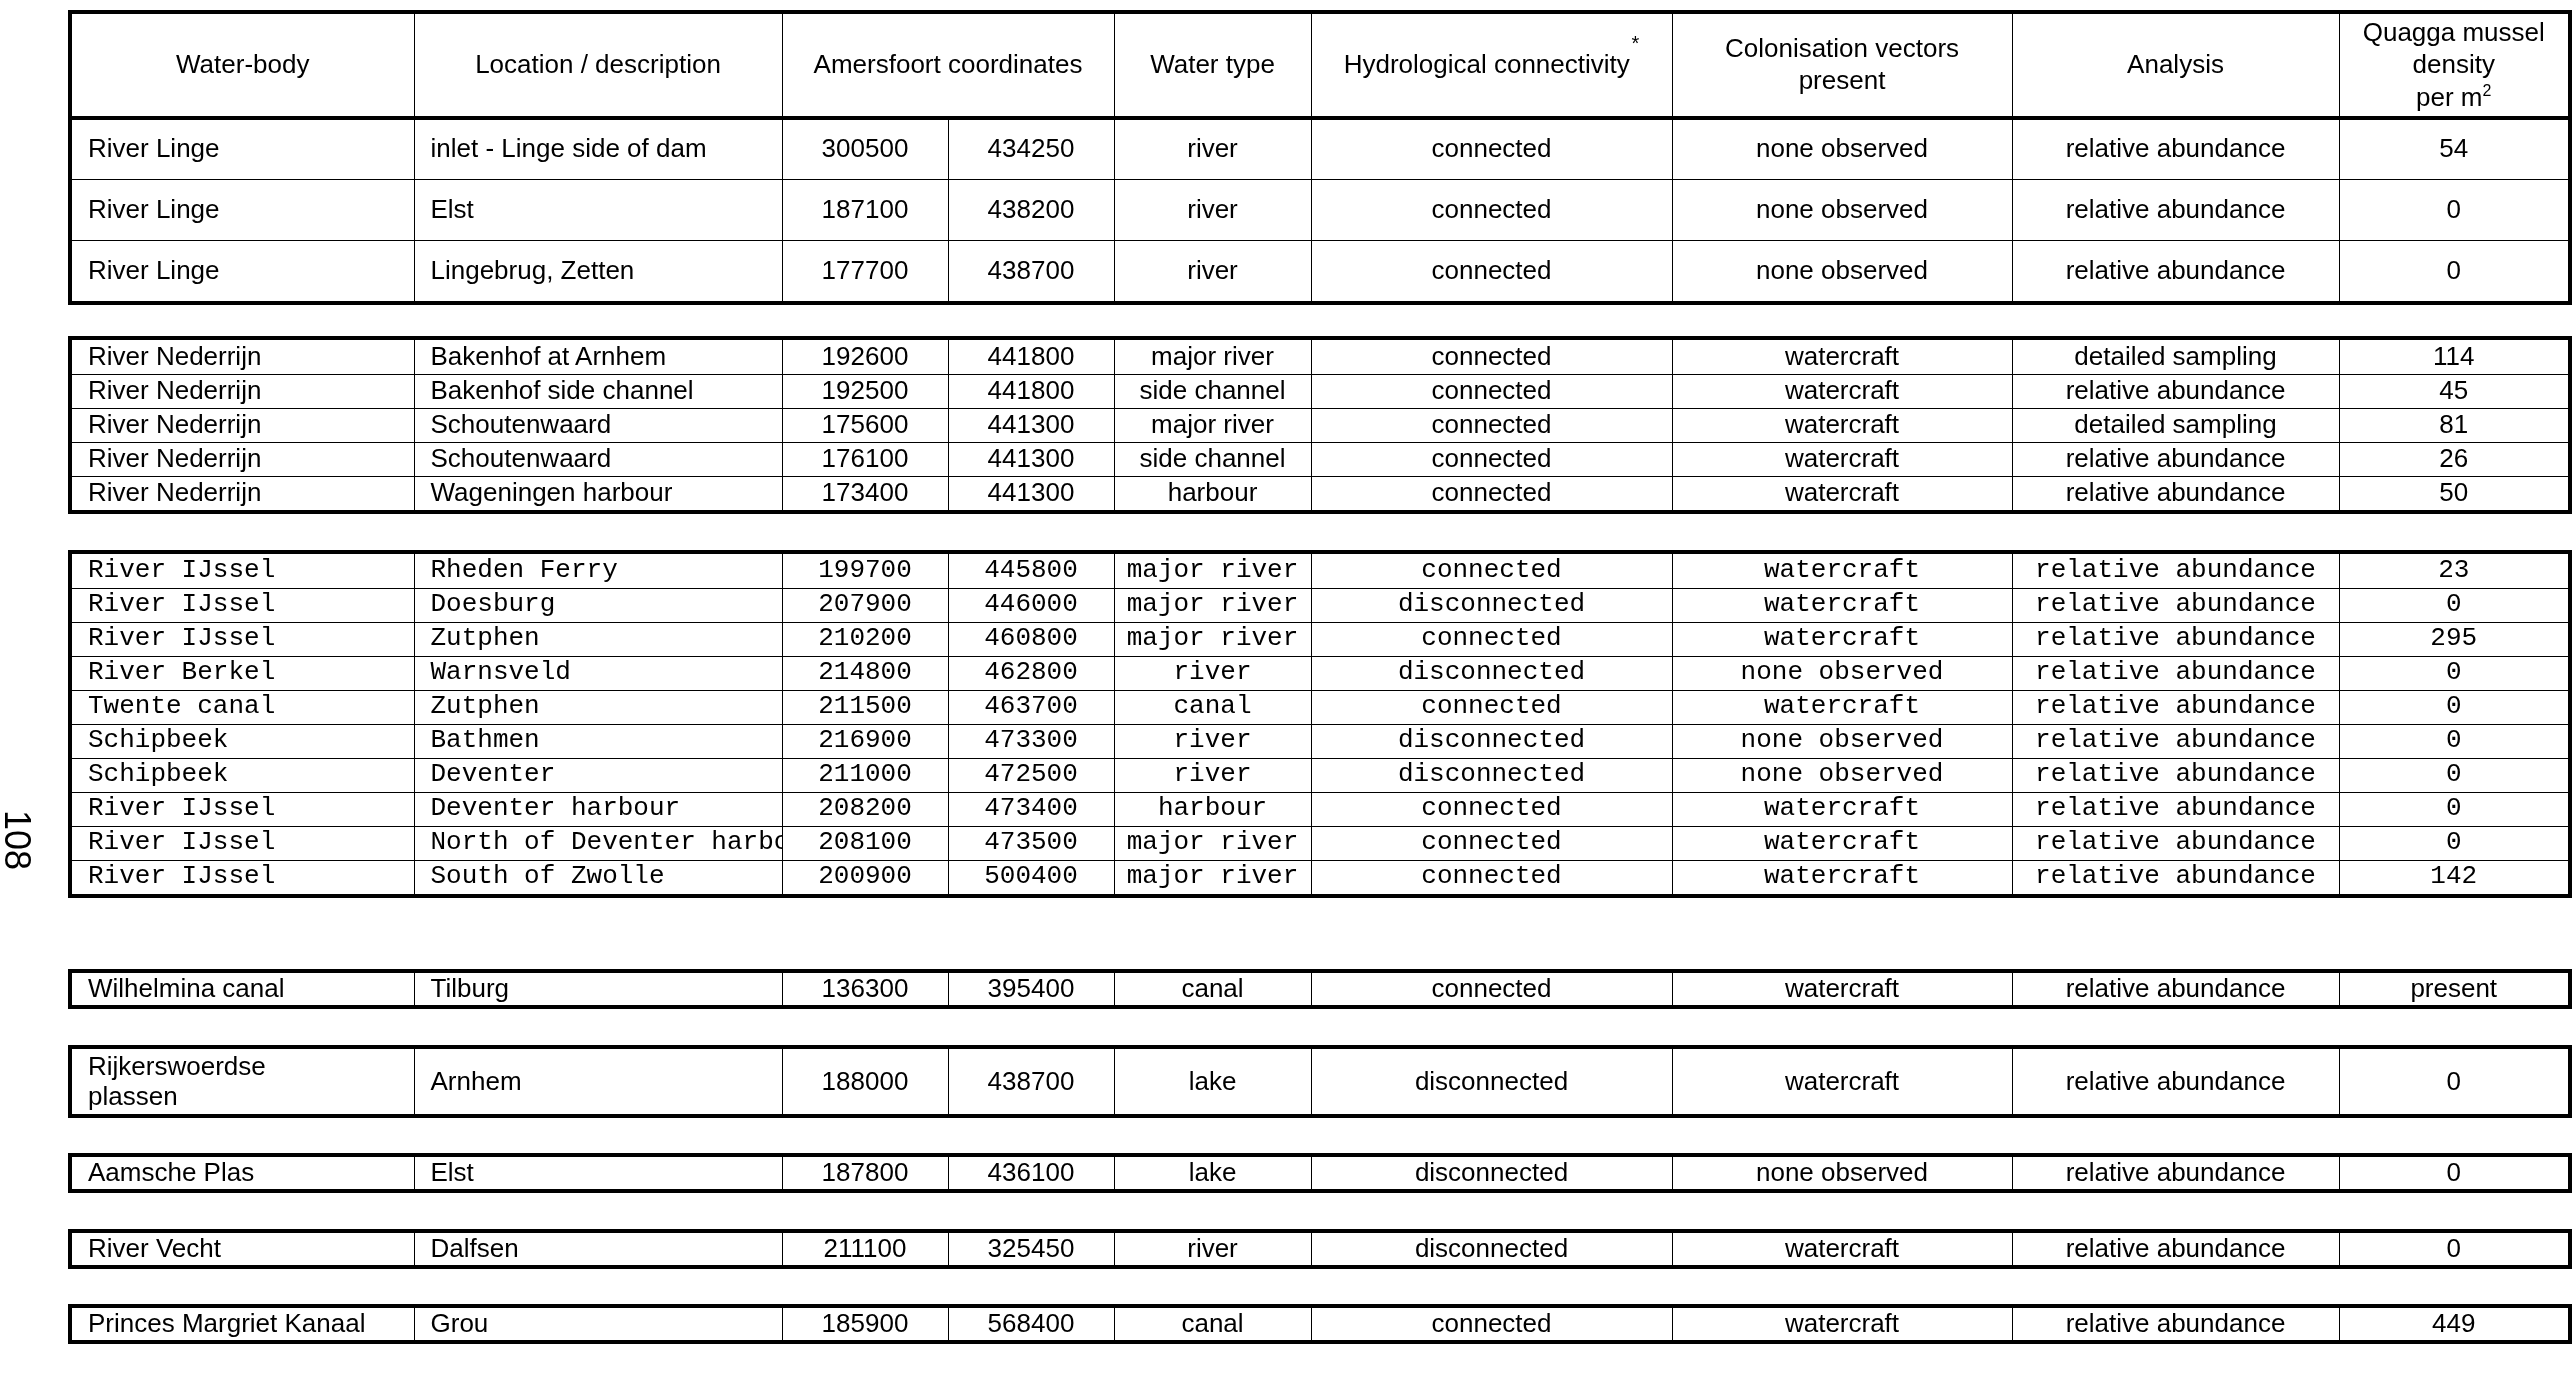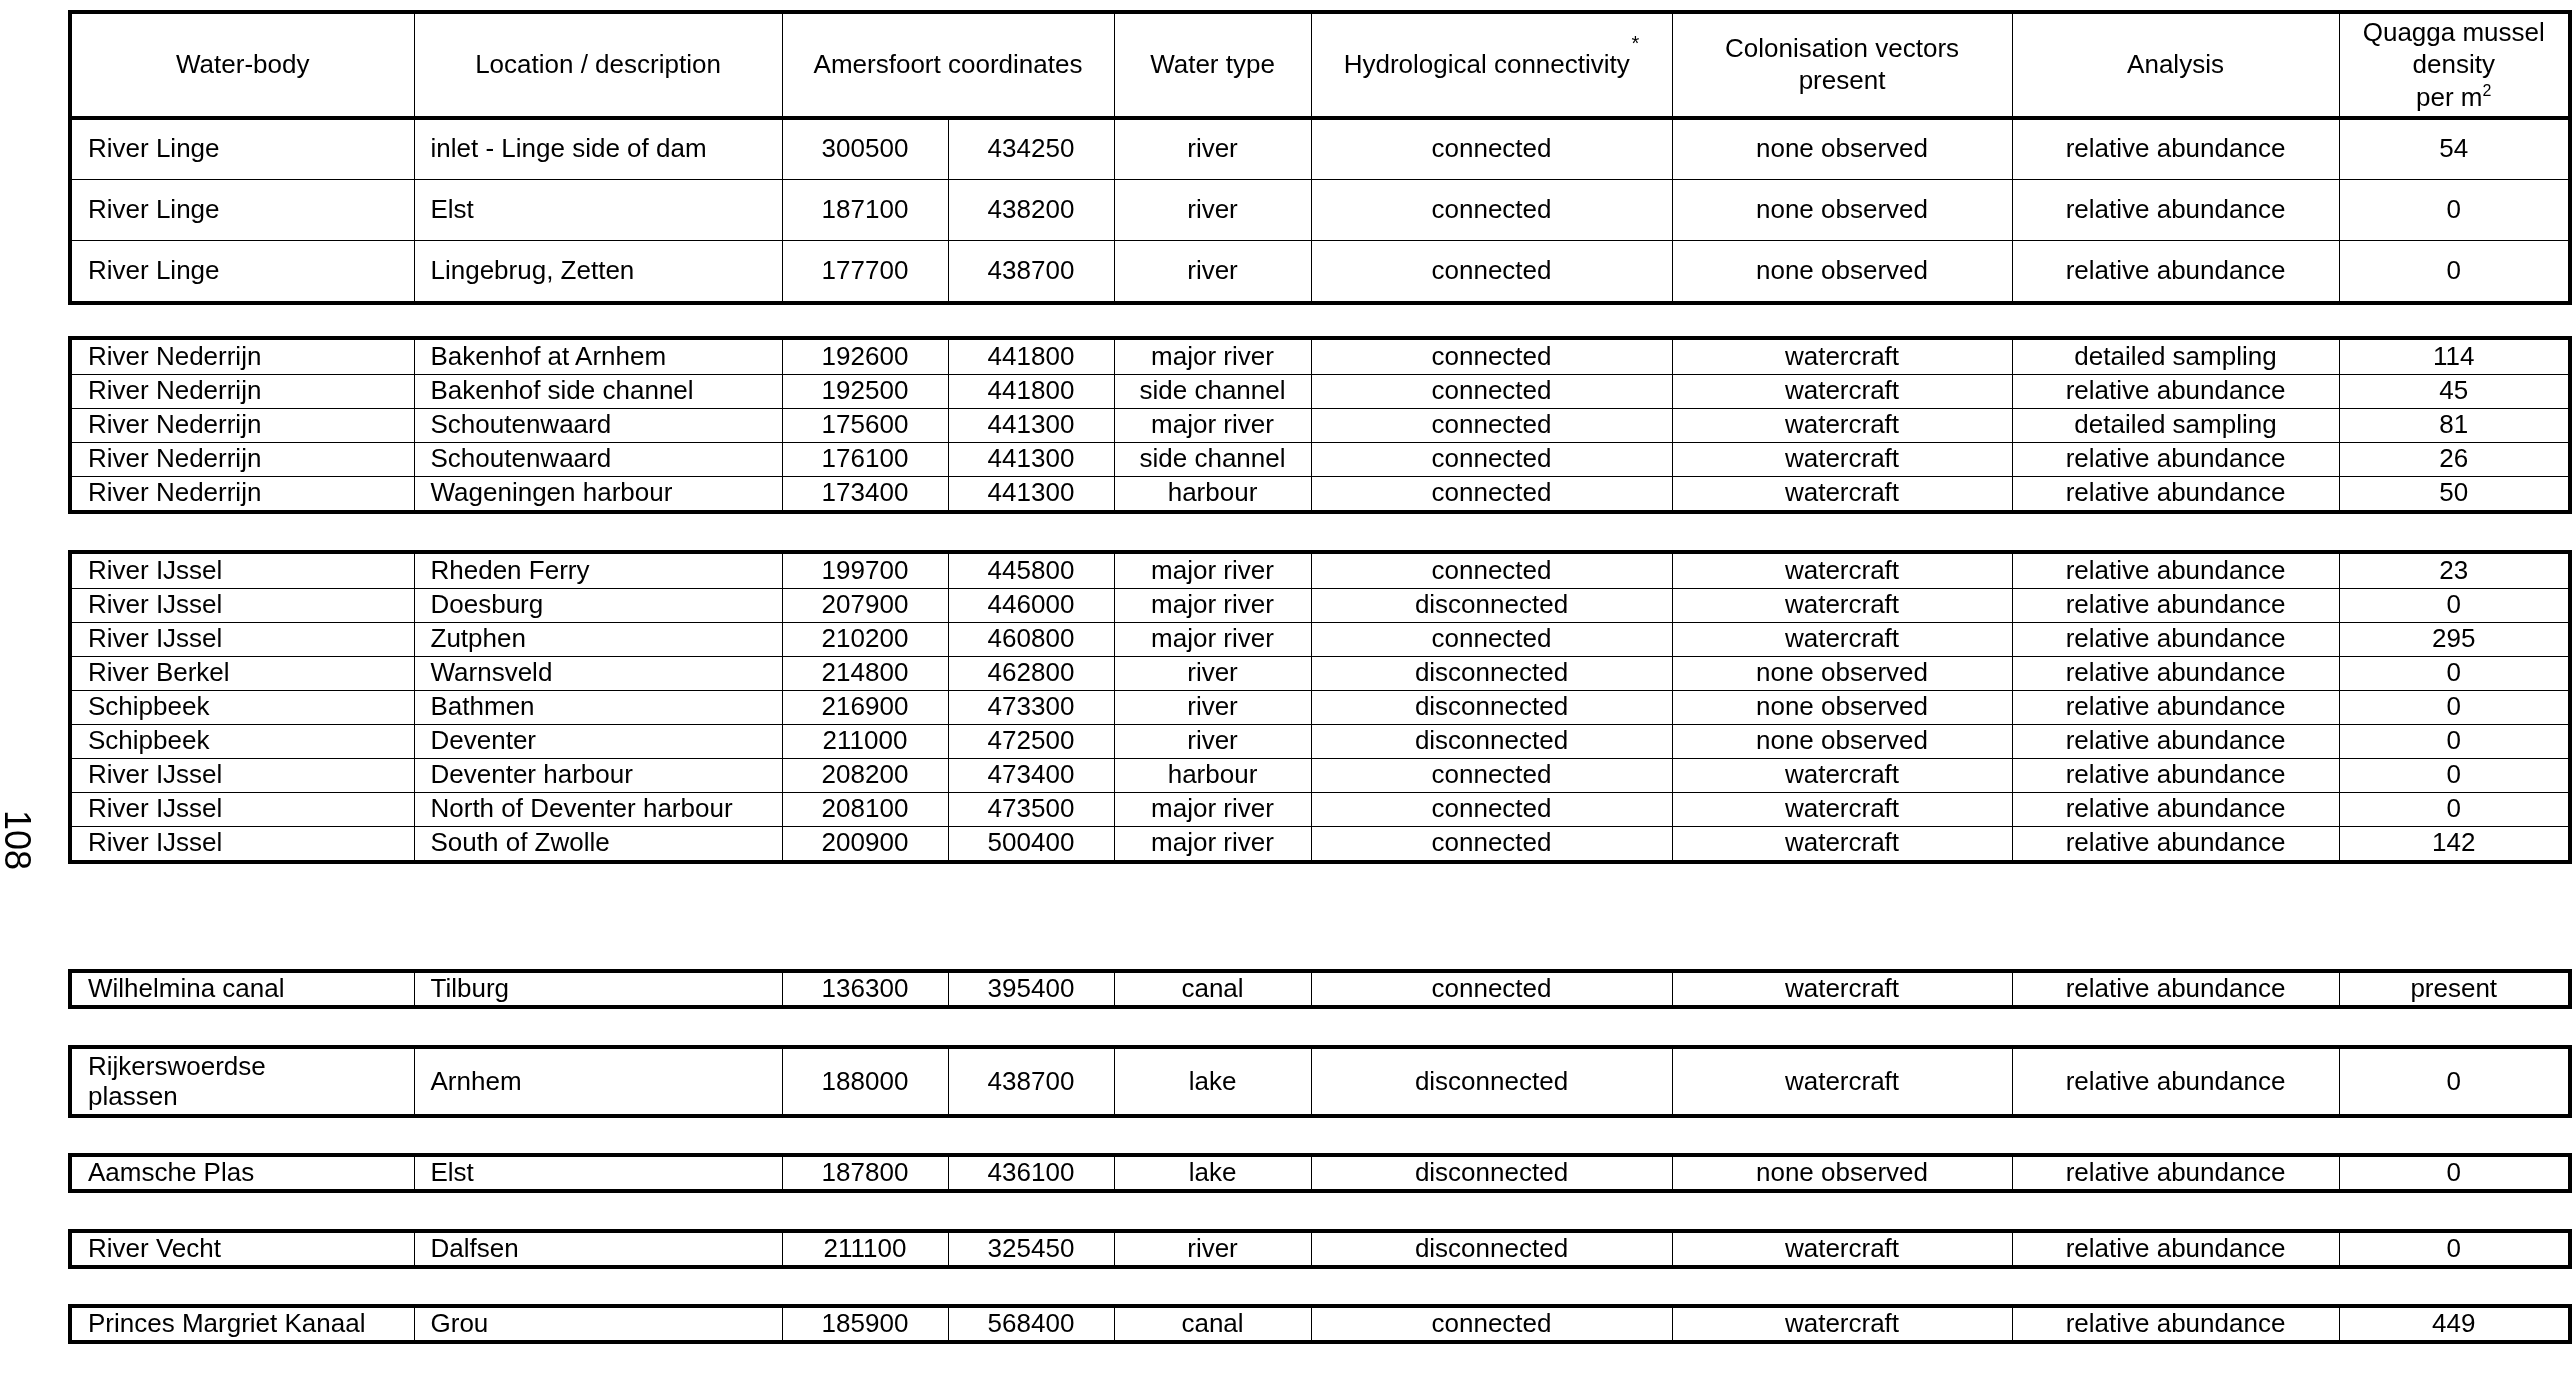--- a/index.html
+++ b/index.html
@@ -167,21 +167,21 @@
           <td class="c">441300</td>
           <td class="c">harbour</td>
           <td class="c">connected</td>
           <td class="c">watercraft</td>
           <td class="c">relative abundance</td>
           <td class="c">50</td>
         </tr>
       </tbody>
     </table>
 </div>
-<div class="block" style="top:550px;">
+<div class="block" style="top:550px;font-family:Liberation Mono, monospace;">
   <table>
       <colgroup>
         <col style="width: 342px;">
         <col style="width: 368px;">
         <col style="width: 166px;">
         <col style="width: 166px;">
         <col style="width: 197px;">
         <col style="width: 361px;">
         <col style="width: 340px;">
         <col style="width: 327px;">
@@ -222,20 +222,31 @@
           <td class="c">295</td>
         </tr>
         <tr style="height: 34px;">
           <td>River Berkel</td>
           <td>Warnsveld</td>
           <td class="c">214800</td>
           <td class="c">462800</td>
           <td class="c">river</td>
           <td class="c">disconnected</td>
           <td class="c">none observed</td>
+          <td class="c">relative abundance</td>
+          <td class="c">0</td>
+        </tr>
+        <tr style="height: 34px;">
+          <td>Twente canal</td>
+          <td>Zutphen</td>
+          <td class="c">211500</td>
+          <td class="c">463700</td>
+          <td class="c">canal</td>
+          <td class="c">connected</td>
+          <td class="c">watercraft</td>
           <td class="c">relative abundance</td>
           <td class="c">0</td>
         </tr>
         <tr style="height: 34px;">
           <td>Schipbeek</td>
           <td>Bathmen</td>
           <td class="c">216900</td>
           <td class="c">473300</td>
           <td class="c">river</td>
           <td class="c">disconnected</td>

